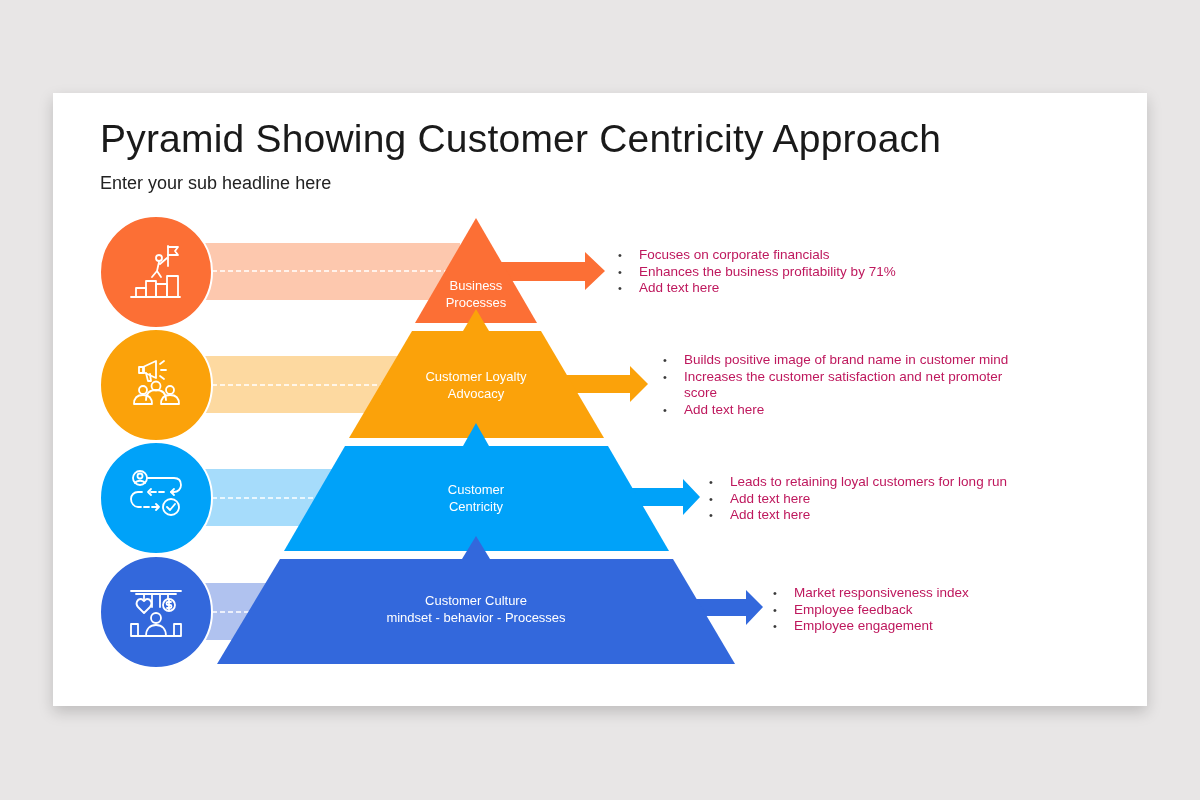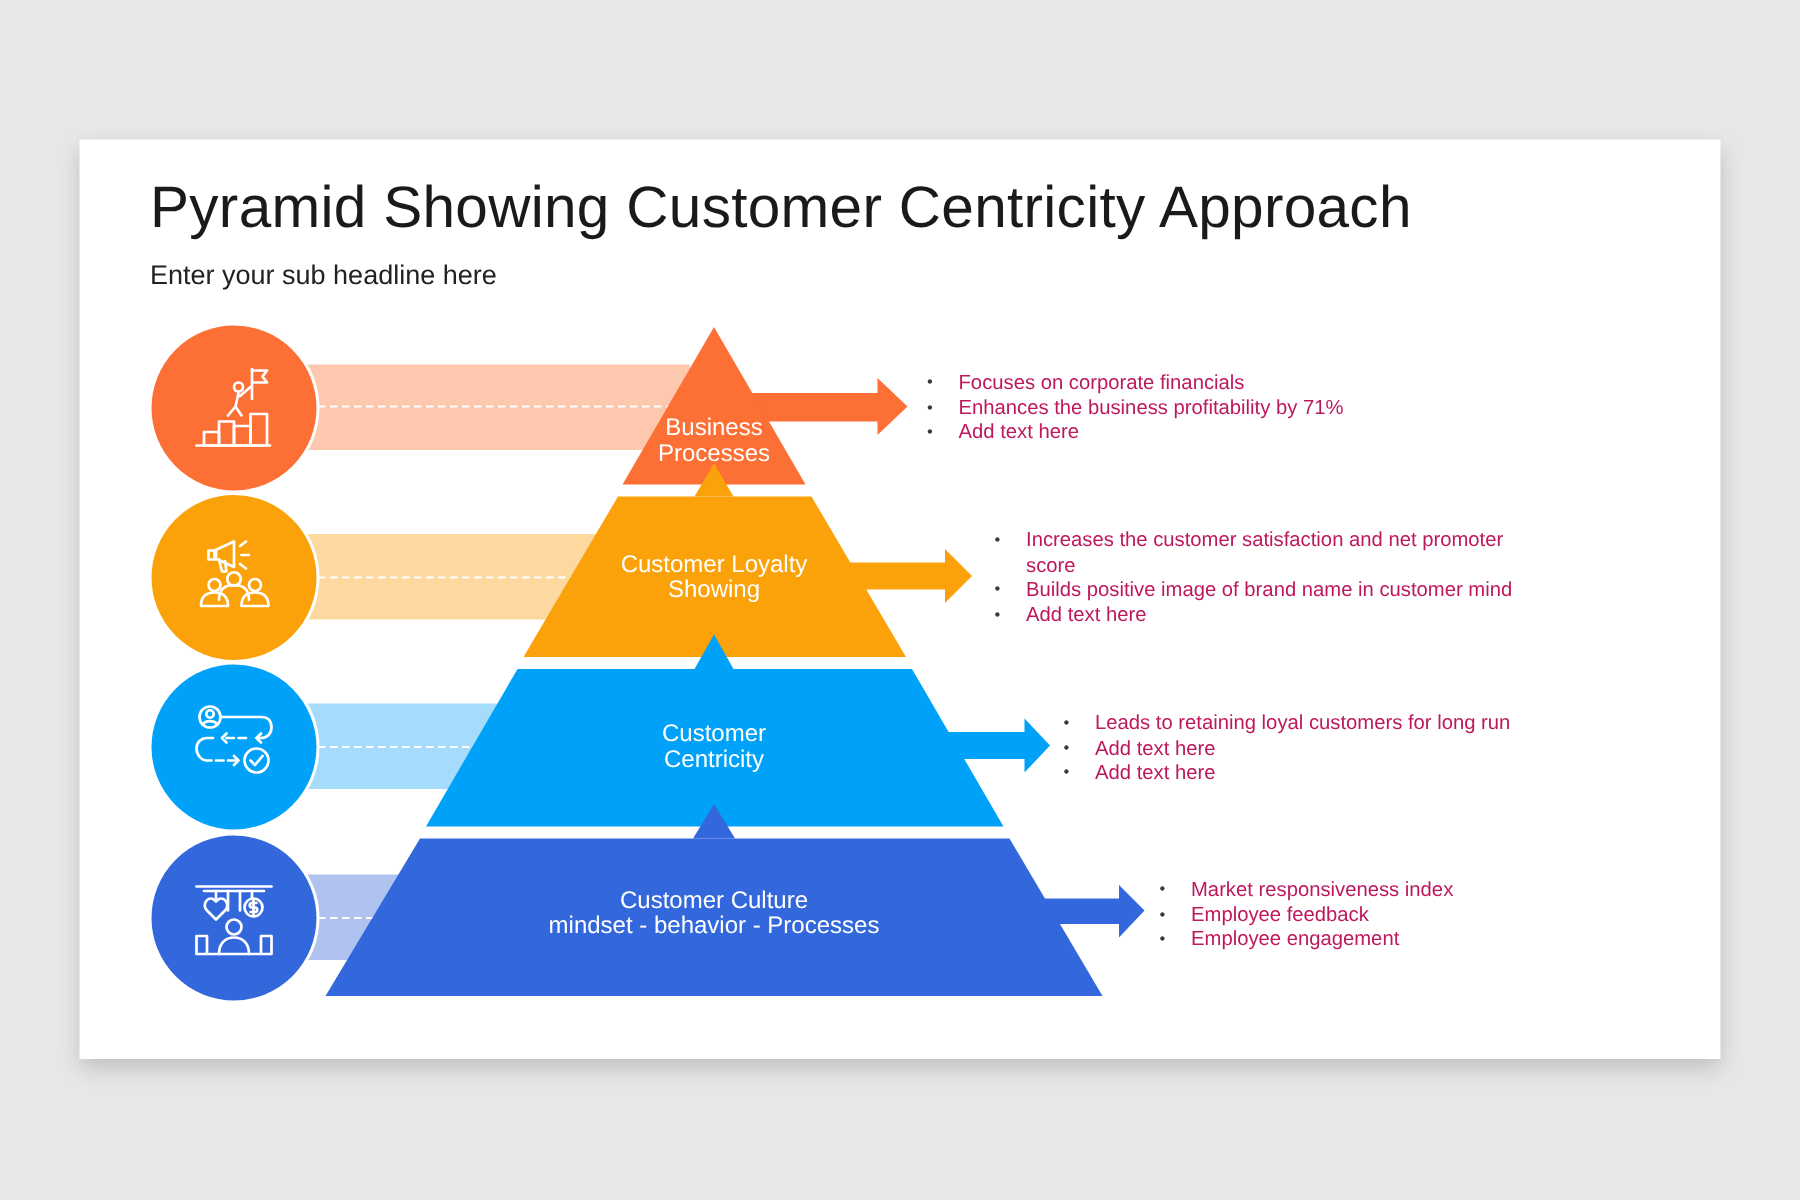--- a/index.html
+++ b/index.html
@@ -32,21 +32,21 @@
     color: #222;
   }
   svg.diagram {
     position: absolute;
     left: 0; top: 0;
     width: 1200px; height: 800px;
   }
   .tier-label {
     position: absolute;
     color: #ffffff;
-    font-size: 16px;
+    font-size: 13px;
     text-align: center;
     line-height: 16.5px;
     transform: translateX(-50%);
     white-space: nowrap;
   }
   .bullets {
     position: absolute;
     margin: 0; padding: 0;
     list-style: none;
     font-size: 13.5px;
@@ -169,39 +169,39 @@
     </g>
   </g>
 </svg>
 
 <div class="tier-label" style="left:476px; top:278px;">
   <div>Business</div>
   <div>Processes</div>
 </div>
 <div class="tier-label" style="left:476px; top:369px;">
   <div>Customer Loyalty</div>
-  <div>Showing</div>
+  <div>Advocacy</div>
 </div>
 <div class="tier-label" style="left:476px; top:482px;">
   <div>Customer</div>
   <div>Centricity</div>
 </div>
 <div class="tier-label" style="left:476px; top:593px;">
   <div>Customer Culture</div>
   <div>mindset - behavior - Processes</div>
 </div>
 
 <ul class="bullets" style="left:618px; top:247px; width:320px;">
   <li>Focuses on corporate financials</li>
   <li>Enhances the business profitability by 71%</li>
   <li>Add text here</li>
 </ul>
 <ul class="bullets" style="left:663px; top:352px; width:370px;">
+  <li>Builds positive image of brand name in customer mind</li>
   <li>Increases the customer satisfaction and net promoter score</li>
-  <li>Builds positive image of brand name in customer mind</li>
   <li>Add text here</li>
 </ul>
 <ul class="bullets" style="left:709px; top:474px; width:340px;">
   <li>Leads to retaining loyal customers for long run</li>
   <li>Add text here</li>
   <li>Add text here</li>
 </ul>
 <ul class="bullets" style="left:773px; top:585px; width:260px;">
   <li>Market responsiveness  index</li>
   <li>Employee feedback</li>

